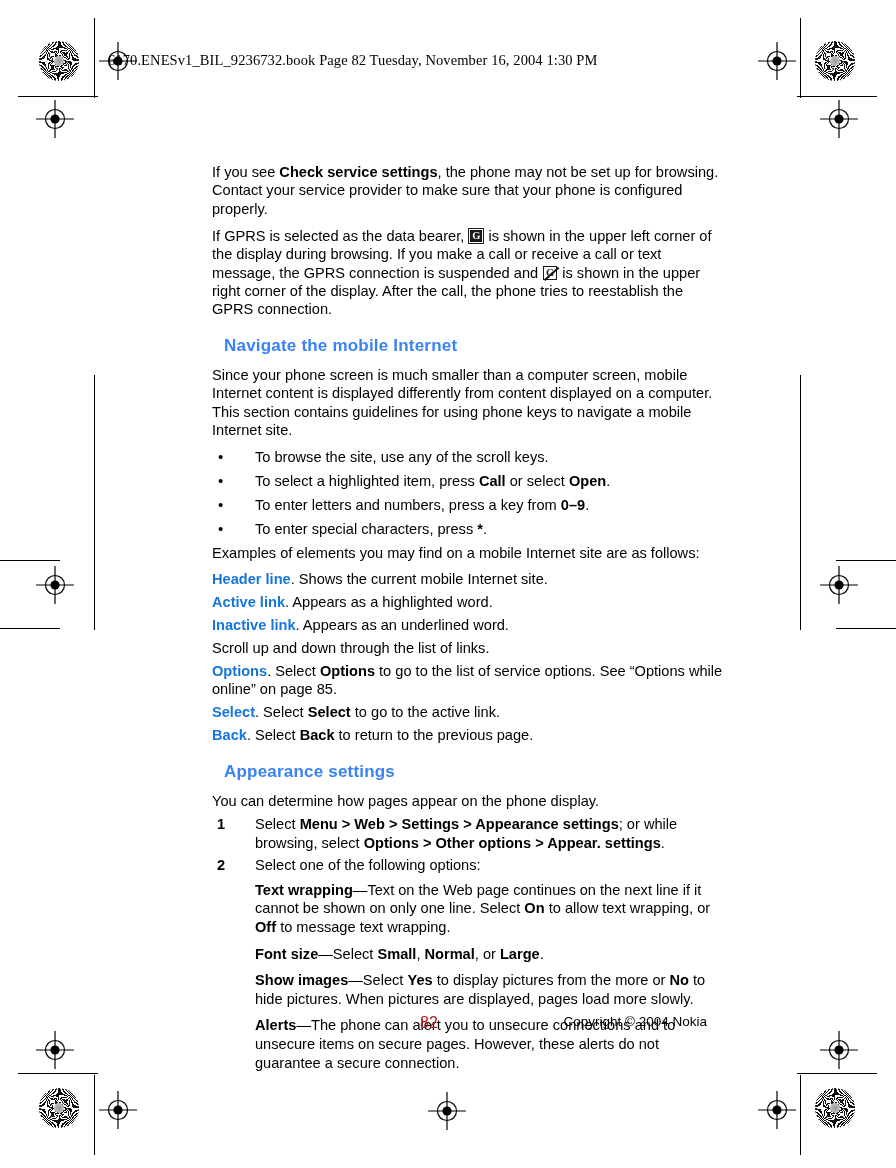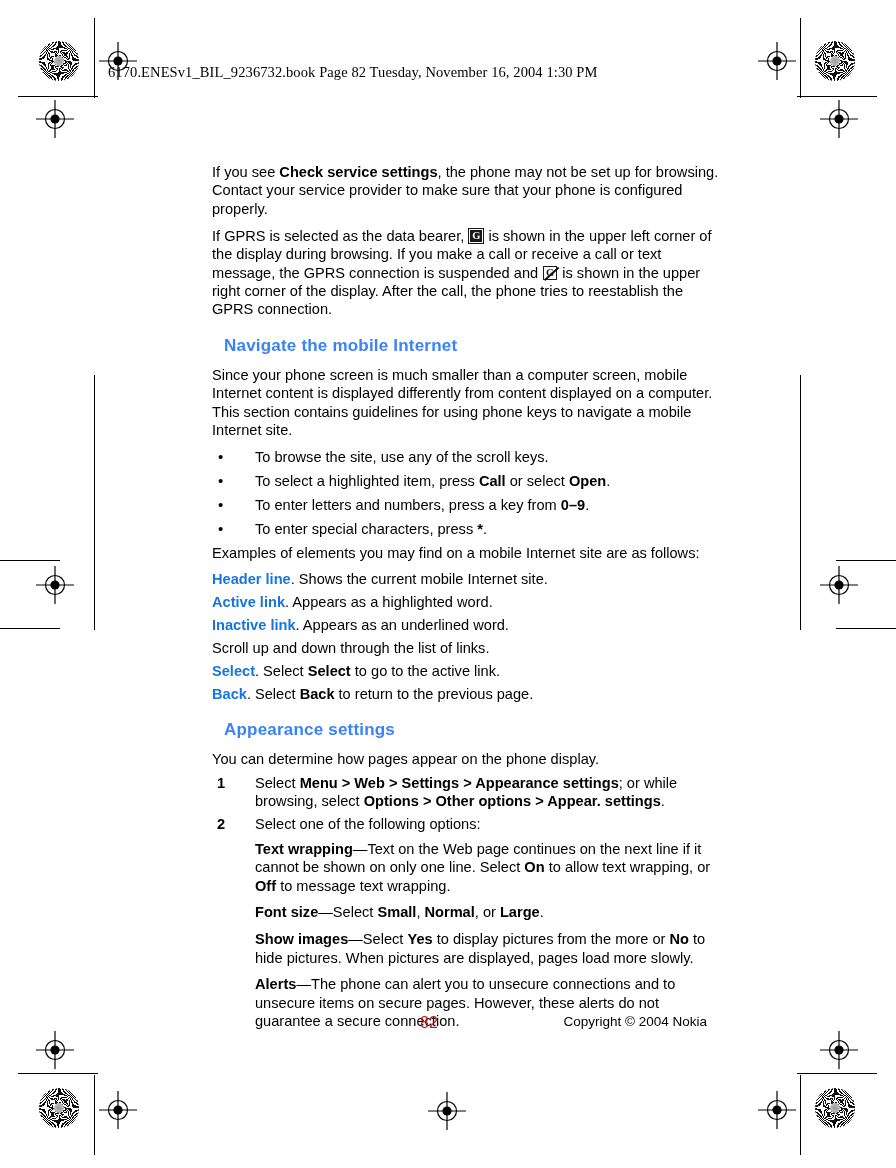--- a/index.html
+++ b/index.html
@@ -42,21 +42,21 @@
     width: 10px; height: 10px;
     margin-left: -5px; margin-top: -5px;
     border-radius: 50%;
     background: radial-gradient(circle, #999 0%, #bbb 60%, #d8d8d8 100%);
   }
 
   
   .doc-header {
     position: absolute;
     left: 108px;
-    top: 64px;
+    top: 52px;
     font-family: "Liberation Serif", serif;
     font-size: 14.5px;
     color: #000;
     white-space: nowrap;
     letter-spacing: 0.1px;
   }
 
   
   .content {
     position: absolute;
@@ -296,20 +296,21 @@
       <li><span class="bullet">•</span><span>To enter special characters, press </span><b>*</b><span>.</span></li>
     </ul>
 
     <p>Examples of elements you may find on a mobile Internet site are as follows:</p>
 
     <div class="deflist">
       <p><span class="term-blue">Header line</span><span>. Shows the current mobile Internet site.</span></p>
       <p><span class="term-blue">Active link</span><span>. Appears as a highlighted word.</span></p>
       <p><span class="term-blue">Inactive link</span><span>. Appears as an underlined word.</span></p>
       <p>Scroll up and down through the list of links.</p>
+      <p><span class="term-blue">Options</span><span>. Select </span><b>Options</b><span> to go to the list of service options. See “Options while online” on page 85.</span></p>
       <p><span class="term-blue">Select</span><span>. Select </span><b>Select</b><span> to go to the active link.</span></p>
       <p><span class="term-blue">Back</span><span>. Select </span><b>Back</b><span> to return to the previous page.</span></p>
     </div>
 
     <h2 class="section">Appearance settings</h2>
 
     <p class="tight" style="margin-bottom:5px;">You can determine how pages appear on the phone display.</p>
 
     <ol class="steps">
       <li><span class="num">1</span><span>Select </span><b>Menu &gt; Web &gt; Settings &gt; Appearance settings</b><span>; or while browsing, select </span><b>Options &gt; Other options &gt; Appear. settings</b><span>.</span></li>

